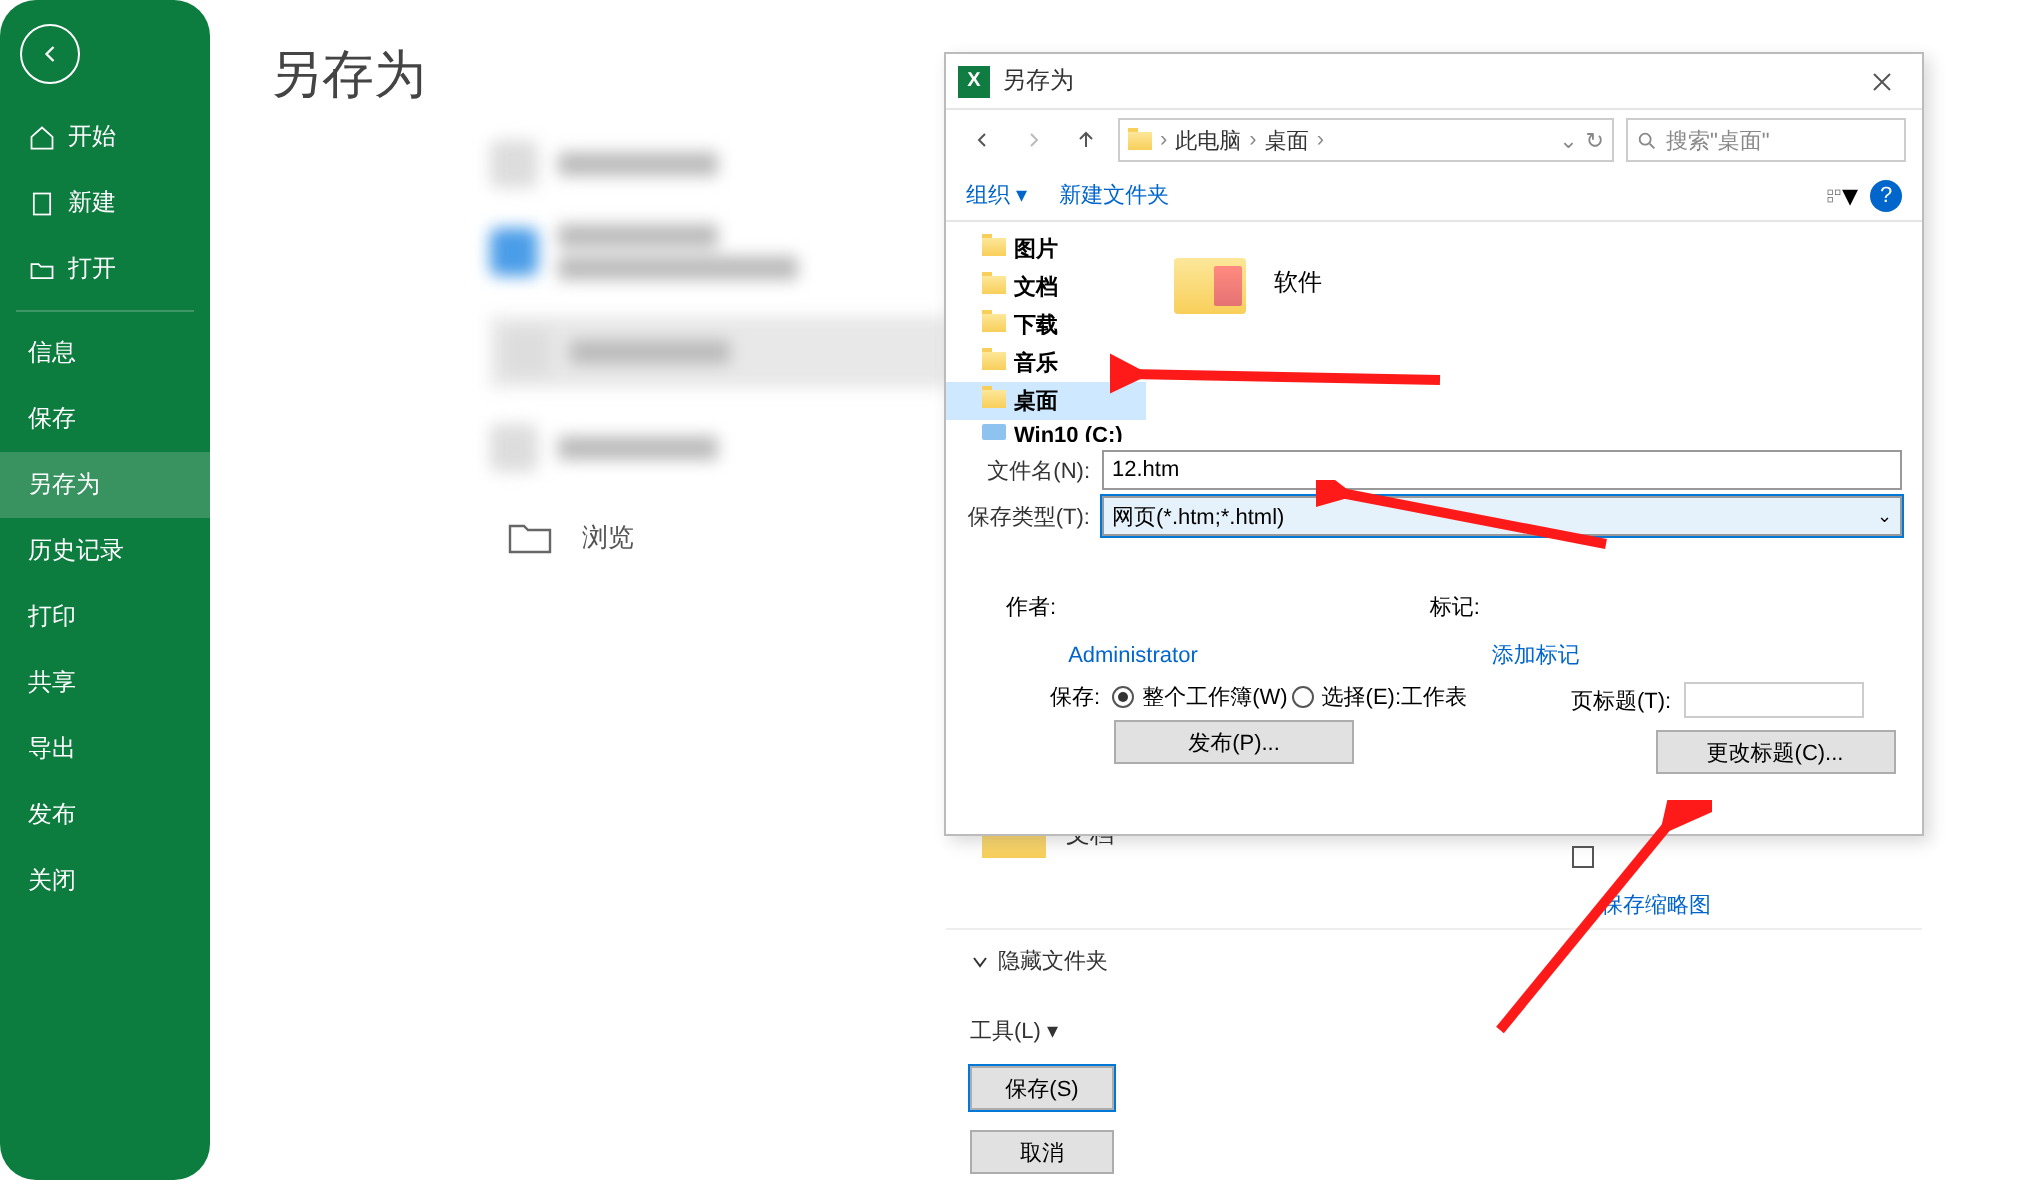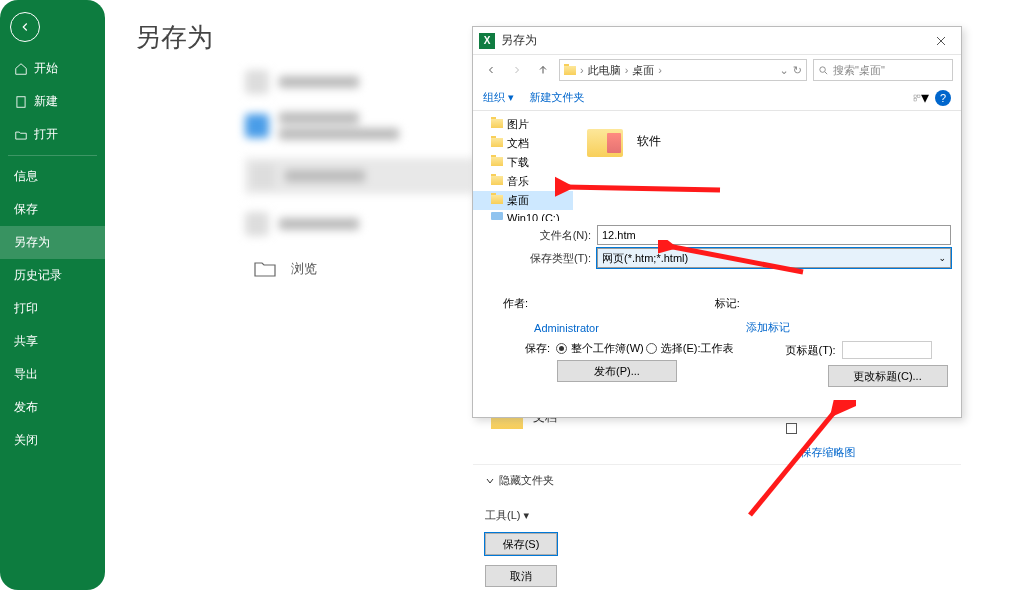--- a/index.html
+++ b/index.html
@@ -54,36 +54,36 @@
     .crumb-sep { color:#888; }
     .search-box { width: 140px; height: 22px; border: 1px solid #ccc; display:flex; align-items:center; padding:0 4px; font-size:11px; color:#888; gap:4px; }
     
     .dlg-toolbar { height: 26px; display:flex; align-items:center; padding: 0 10px; gap: 16px; border-bottom: 1px solid #e5e5e5; }
     .tb-btn { font-size: 11px; color: #0066cc; cursor:pointer; }
     .tb-right { margin-left: auto; display:flex; gap:6px; align-items:center; }
     .tb-icon { width:16px; height:16px; display:flex; align-items:center; justify-content:center; }
     .help-icon { width:16px; height:16px; border-radius:50%; background:#0066cc; color:#fff; font-size:11px; display:flex; align-items:center; justify-content:center; }
     
     .dlg-body { display:flex; height: 110px; }
-    .tree { width: 100px; padding: 4px 0; font-size:11px; overflow:hidden; }
+    .tree { width: 100px; padding: 4px 0; font-size:11px; overflow:hidden;font-weight:bold; }
     .tree-item { padding: 2px 6px 2px 18px; display:flex; align-items:center; gap:4px; cursor:pointer; white-space:nowrap; }
     .tree-item.sel { background:#cde8ff; }
     .tree-icon { width:12px; height:12px; display:inline-flex; }
     .mini-folder { width:12px; height:9px; background:linear-gradient(#fde79a,#f8cf5a); position:relative; }
     .mini-folder::before { content:''; position:absolute; top:-2px; left:0; width:5px; height:2px; background:#f8cf5a; }
     
     .file-area { flex:1; padding: 6px 10px; }
     .big-item { display:flex; align-items:center; gap:10px; padding:4px; }
     .big-folder { width: 40px; height: 40px; position:relative; }
     .big-folder-back { position:absolute; width:36px; height:28px; background:linear-gradient(#fde79a,#f8cf5a); border-radius:2px; top:8px; }
     .big-folder-accent { position:absolute; width:14px; height:20px; background:linear-gradient(#ff8a80,#e57373); top:12px; left:20px; border-radius:1px; }
     
     .dlg-fields { padding: 4px 10px; font-size: 11px; }
     .fld-row { display:flex; align-items:center; margin-bottom: 3px; }
-    .fld-label { width: 68px; text-align:right; padding-right:6px; color:#333;margin-left:46px; }
+    .fld-label { width: 68px; text-align:right; padding-right:6px; color:#333; }
     .fld-input { flex:1; height:20px; border: 1px solid #999; padding: 0 4px; font-size:11px; }
     .fld-select { flex:1; height:20px; border:1px solid #999; padding: 0 4px; font-size:11px; background:#fff; display:flex; align-items:center; justify-content:space-between; cursor:pointer; }
     .fld-select.hl { outline: 1px solid #0078d7; background:#e6f2fb; }
     .link-text { color:#0066cc; cursor:pointer;margin-top:48px; }
     
     .meta-row { display:flex; gap: 36px; margin-top: 4px; padding-left: 20px; }
     .meta-group { display:flex; gap: 6px; align-items:center; }
     
     .save-opts { display:flex; margin-top:6px; padding-left: 42px; }
     .save-col1 { display:flex; flex-direction:column; gap:4px; align-items:flex-start; }

